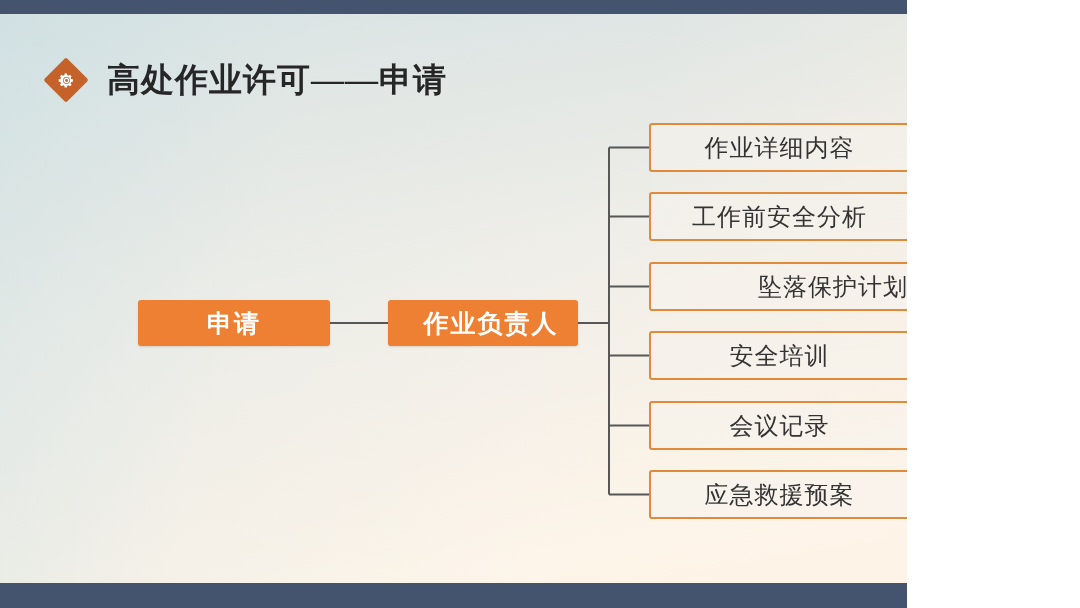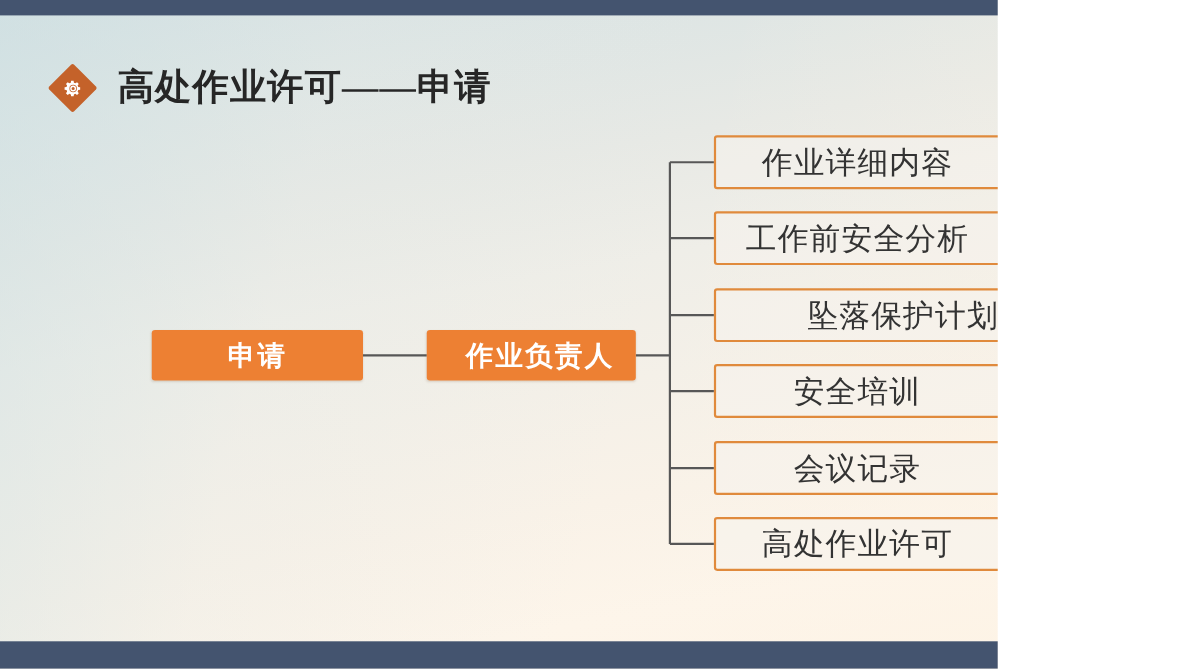--- a/index.html
+++ b/index.html
@@ -123,21 +123,21 @@
     font-size: 25px;
     font-weight: 700;
     letter-spacing: 2px;
     box-shadow: 0 1px 2px rgba(120,80,40,0.18);
   }
 
   .node-outline {
     border: 2px solid #e08a3c;
     background: rgba(246,243,236,0.55);
     color: #333333;
-    font-size: 28px;
+    font-size: 24px;
     font-weight: 400;
     letter-spacing: 1px;
   }
 
   #connectors {
     position: absolute;
     left: 0;
     top: 0;
     width: 1080px;
     height: 608px;
@@ -192,17 +192,17 @@
       <div class="node node-outline" style="left: 649px; top: 262px; width: 261px; height: 49px; justify-content: flex-end;">
         <span>坠落保护计划</span>
       </div>
       <div class="node node-outline" style="left: 649px; top: 331px; width: 261px; height: 49px;">
         <span>安全培训</span>
       </div>
       <div class="node node-outline" style="left: 649px; top: 401px; width: 261px; height: 49px;">
         <span>会议记录</span>
       </div>
       <div class="node node-outline" style="left: 649px; top: 470px; width: 261px; height: 49px;">
-        <span>高处作业许可</span>
+        <span>应急救援预案</span>
       </div>
     </div>
 
 </div>
 
 </body></html>

